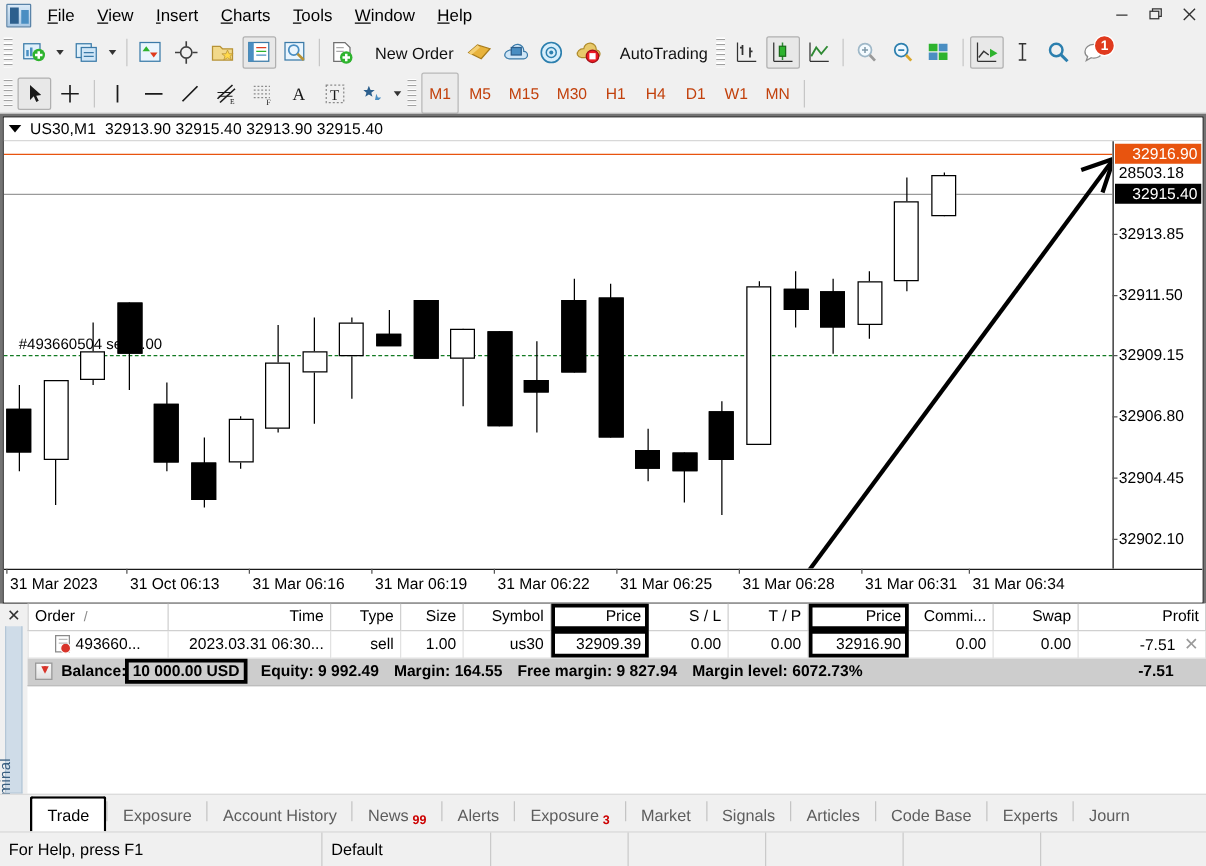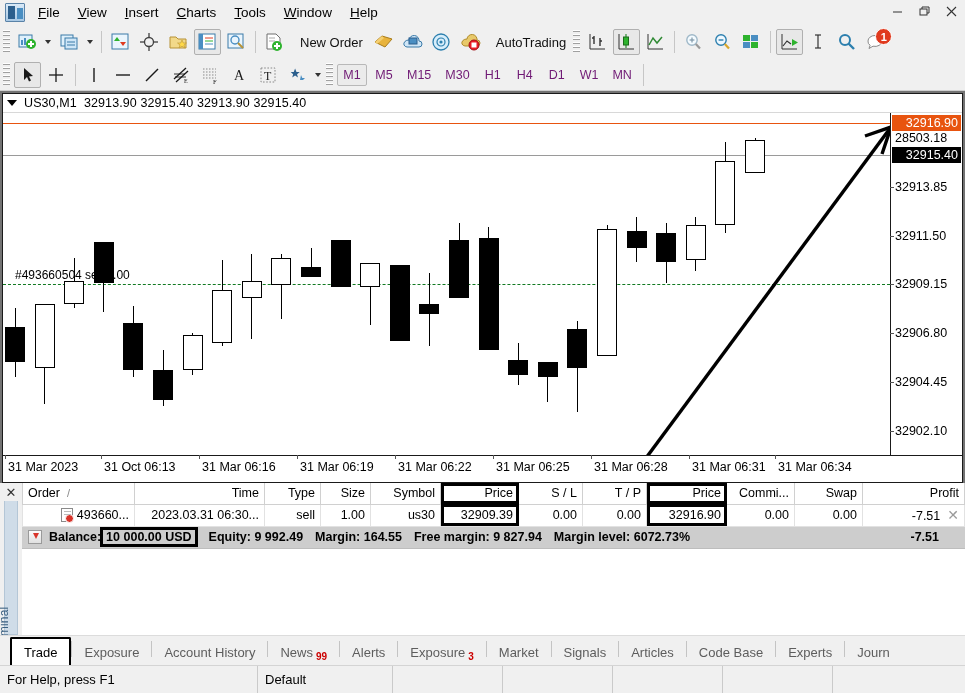--- a/index.html
+++ b/index.html
@@ -116,23 +116,23 @@
   .tb-sep {
     width: 1px; height: 22px;
     background: #c6c6c6;
     margin: 0 4px;
     flex: 0 0 1px;
   }
   .tb-ico { width: 21px; height: 20px; display:block; }
 
   
   .tf-btn {
-    height: 22px; min-width: 30px;
+    height: 33px; min-width: 30px;
     display: flex; align-items: center; justify-content: center;
-    font-size: 12.5px; color: #701a75;
+    font-size: 12.5px; color: #c2410c;
     margin: 0 1px; padding: 0 5px;
     border: 1px solid transparent;
     border-radius: 2px;
     cursor: default;
   }
   .tf-btn.active { border: 1px solid #b8b8b8; background: #ebebeb; }
 
   .notify-badge {
     position: absolute; right: -3px; top: -2px;
     width: 17px; height: 17px; border-radius: 50%;
@@ -303,21 +303,21 @@
   table.orders th.left { text-align: left; }
   table.orders td {
     border: 1px solid #e2e2e2;
     padding: 2px 5px;
     height: 22px;
     text-align: right;
     color: #000;
     white-space: nowrap;
     overflow: hidden;
   }
-  table.orders td.left { text-align: right; }
+  table.orders td.left { text-align: center; }
   .hl-box {
     outline: 3px solid #000;
     outline-offset: -3px;
     position: relative;
     z-index: 3;
   }
   .ord-icon {
     display: inline-block;
     width: 12px; height: 14px;
     background: #fff;
@@ -398,21 +398,21 @@
     top: 8px;
   }
 
   
   .tabbar {
     height: 30px;
     flex: 0 0 30px;
     display: flex; align-items: flex-end;
     background: #f0f0f0;
     border-top: 1px solid #dcdcdc;
-    padding-left: 10px;
+    padding-left: 24px;
     position: relative;
   }
   .tab {
     height: 26px;
     display: flex; align-items: center;
     padding: 0 12px;
     font-size: 13px; color: #5d5d5d;
     cursor: default;
     position: relative;
   }

